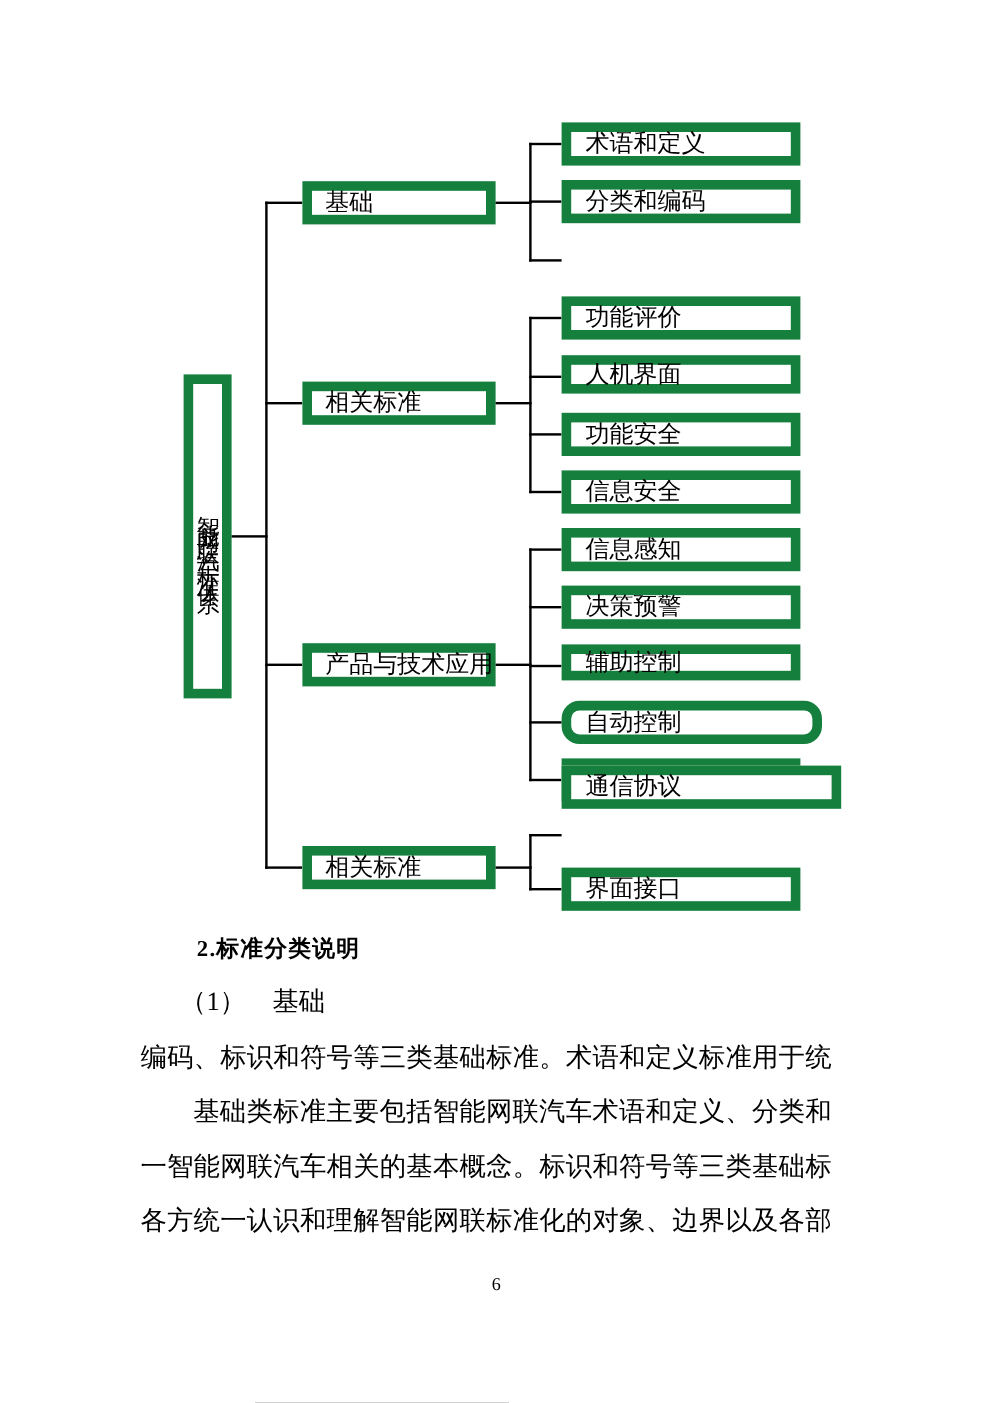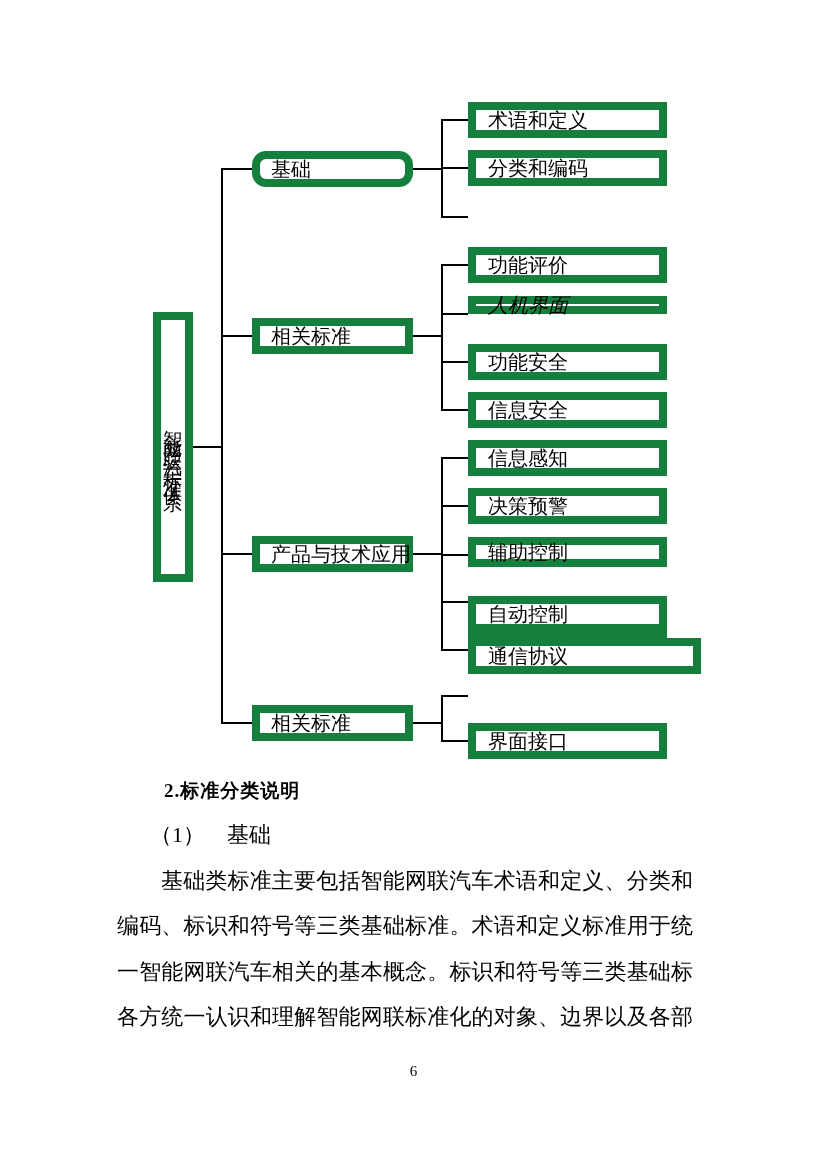--- a/index.html
+++ b/index.html
@@ -61,68 +61,68 @@
 </style>
 </head>
 <body>
 
 <div class="page">
   <div id="diagram" class="diagram">
       <div class="dbox root-box" style="left: 153px; top: 312px; width: 40px; height: 270px;">智能网联汽车标准体系</div>
       <div class="line" style="left: 193px; top: 446px; width: 30px; height: 2px;"></div>
       <div class="line" style="left: 221px; top: 168px; width: 2px; height: 556px;"></div>
       <div class="line" style="left: 221px; top: 168px; width: 31px; height: 2px;"></div>
-      <div class="dbox parent-box" style="left: 252px; top: 151px; width: 161px; height: 36px; border-radius: 14px;">基础</div>
+      <div class="dbox parent-box" style="left: 252px; top: 151px; width: 161px; height: 36px;">基础</div>
       <div class="line" style="left: 413px; top: 168px; width: 30px; height: 2px;"></div>
       <div class="line" style="left: 441px; top: 119px; width: 2px; height: 99px;"></div>
       <div class="line" style="left: 441px; top: 119px; width: 27px; height: 2px;"></div>
       <div class="dbox child-box" style="left: 468px; top: 102px; width: 199px; height: 36px;">术语和定义</div>
       <div class="line" style="left: 441px; top: 167px; width: 27px; height: 2px;"></div>
       <div class="dbox child-box" style="left: 468px; top: 150px; width: 199px; height: 36px;">分类和编码</div>
       <div class="line" style="left: 441px; top: 216px; width: 27px; height: 2px;"></div>
       <div class="line" style="left: 221px; top: 335px; width: 31px; height: 2px;"></div>
       <div class="dbox parent-box" style="left: 252px; top: 318px; width: 161px; height: 36px;">相关标准</div>
       <div class="line" style="left: 413px; top: 335px; width: 30px; height: 2px;"></div>
       <div class="line" style="left: 441px; top: 264px; width: 2px; height: 147px;"></div>
       <div class="line" style="left: 441px; top: 264px; width: 27px; height: 2px;"></div>
       <div class="dbox child-box" style="left: 468px; top: 247px; width: 199px; height: 36px;">功能评价</div>
       <div class="line" style="left: 441px; top: 313px; width: 27px; height: 2px;"></div>
-      <div class="dbox child-box" style="left: 468px; top: 296px; width: 199px; height: 18px; font-style: italic;">人机界面</div>
+      <div class="dbox child-box" style="left: 468px; top: 296px; width: 199px; height: 32px;">人机界面</div>
       <div class="line" style="left: 441px; top: 361px; width: 27px; height: 2px;"></div>
       <div class="dbox child-box" style="left: 468px; top: 344px; width: 199px; height: 36px;">功能安全</div>
       <div class="line" style="left: 441px; top: 409px; width: 27px; height: 2px;"></div>
       <div class="dbox child-box" style="left: 468px; top: 392px; width: 199px; height: 36px;">信息安全</div>
       <div class="line" style="left: 221px; top: 553px; width: 31px; height: 2px;"></div>
       <div class="dbox parent-box" style="left: 252px; top: 536px; width: 161px; height: 36px;">产品与技术应用</div>
       <div class="line" style="left: 413px; top: 553px; width: 30px; height: 2px;"></div>
       <div class="line" style="left: 441px; top: 457px; width: 2px; height: 194px;"></div>
       <div class="line" style="left: 441px; top: 457px; width: 27px; height: 2px;"></div>
       <div class="dbox child-box" style="left: 468px; top: 440px; width: 199px; height: 36px;">信息感知</div>
       <div class="line" style="left: 441px; top: 505px; width: 27px; height: 2px;"></div>
       <div class="dbox child-box" style="left: 468px; top: 488px; width: 199px; height: 36px;">决策预警</div>
       <div class="line" style="left: 441px; top: 554px; width: 27px; height: 2px;"></div>
       <div class="dbox child-box" style="left: 468px; top: 537px; width: 199px; height: 30px;">辅助控制</div>
       <div class="line" style="left: 441px; top: 601px; width: 27px; height: 2px;"></div>
-      <div class="dbox child-box" style="left: 468px; top: 596px; width: 199px; height: 36px;">自动控制</div>
+      <div class="dbox child-box" style="left: 468px; top: 584px; width: 217px; height: 36px; border-radius: 15px;">自动控制</div>
       <div class="line" style="left: 441px; top: 649px; width: 27px; height: 2px;"></div>
       <div class="dbox child-box" style="left: 468px; top: 632px; width: 199px; height: 36px;">信息交互</div>
       <div class="line" style="left: 221px; top: 722px; width: 31px; height: 2px;"></div>
       <div class="dbox parent-box" style="left: 252px; top: 705px; width: 161px; height: 36px;">相关标准</div>
       <div class="line" style="left: 413px; top: 722px; width: 30px; height: 2px;"></div>
       <div class="line" style="left: 441px; top: 695px; width: 2px; height: 47px;"></div>
       <div class="line" style="left: 441px; top: 695px; width: 27px; height: 2px;"></div>
       <div class="dbox child-box" style="left: 468px; top: 638px; width: 233px; height: 36px;">通信协议</div>
       <div class="line" style="left: 441px; top: 740px; width: 27px; height: 2px;"></div>
       <div class="dbox child-box" style="left: 468px; top: 723px; width: 199px; height: 36px;">界面接口</div>
     </div>
 
   <div class="heading">2.标准分类说明</div>
   <div class="subheading">（1）　基础</div>
 
   <div class="paragraph">
+    <div class="para-line">编码、标识和符号等三类基础标准。术语和定义标准用于统</div>
     <div class="para-line first">基础类标准主要包括智能网联汽车术语和定义、分类和</div>
-    <div class="para-line">编码、标识和符号等三类基础标准。术语和定义标准用于统</div>
     <div class="para-line">一智能网联汽车相关的基本概念。标识和符号等三类基础标准</div>
     <div class="para-line">各方统一认识和理解智能网联标准化的对象、边界以及各部</div>
   </div>
 
   <div class="page-number">6</div>
 </div>
 
 </body></html>

